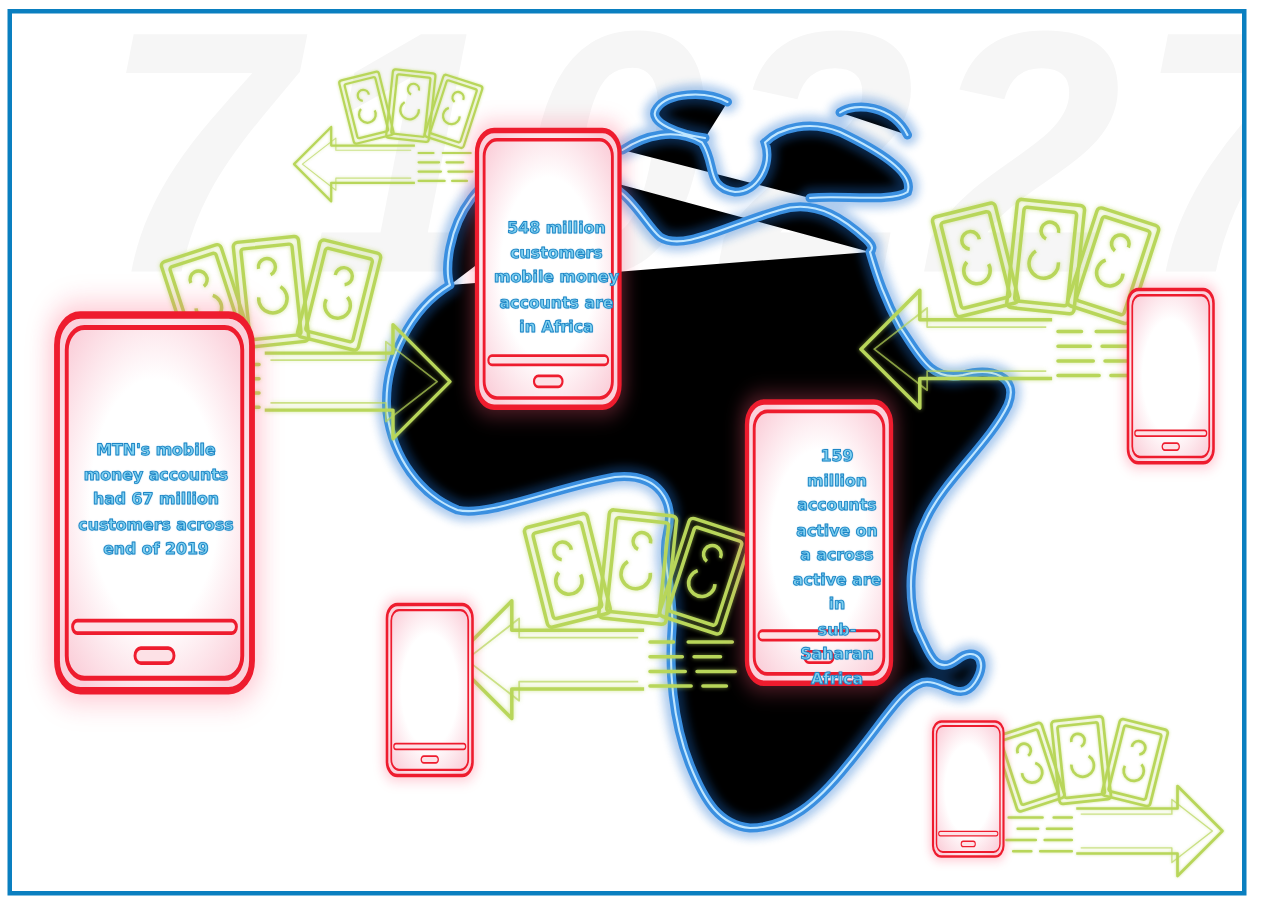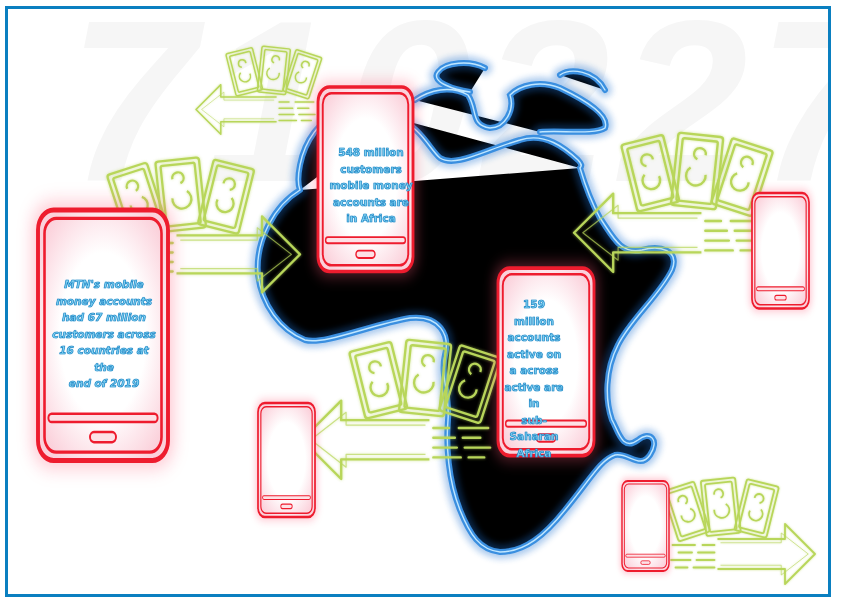--- a/index.html
+++ b/index.html
@@ -175,38 +175,37 @@
     <rect x="-4" y="-4" width="108" height="158" rx="14" fill="#ff5a78" opacity="0.35" filter="url(#glowRed)"></rect>
     <use href="#phoneShape"></use>
   </g>
 
   <g transform="translate(622 481) scale(0.47 0.6)">
     <rect x="-4" y="-4" width="108" height="158" rx="14" fill="#ff5a78" opacity="0.35" filter="url(#glowRed)"></rect>
     <use href="#phoneShape"></use>
   </g>
 </svg>
 
-<div class="phone-text" style="left:48px; top:276px; width:112px; line-height:16.5px;font-style:italic;">
+<div class="phone-text" style="left:48px; top:292px; width:112px; line-height:16.5px;">
   <span>MTN's mobile</span>
   <span>money accounts</span>
   <span>had 67 million</span>
   <span>customers across</span>
-  <span>16 countries at the</span>
   <span>end of 2019</span>
 </div>
 
 <div class="phone-text" style="left:322px; top:144px; width:98px; line-height:16.5px;">
   <span>548 million</span>
   <span>customers</span>
   <span>mobile money</span>
   <span>accounts are</span>
   <span>in Africa</span>
 </div>
 
-<div class="phone-text" style="left:502px; top:296px; width:64px; line-height:16.5px;">
+<div class="phone-text" style="left:526px; top:296px; width:64px; line-height:16.5px;">
   <span>159 million</span>
   <span>accounts</span>
   <span>active on</span>
   <span>a across</span>
   <span>active are in</span>
   <span>sub-Saharan</span>
   <span>Africa</span>
 </div>
 
 </body></html>

